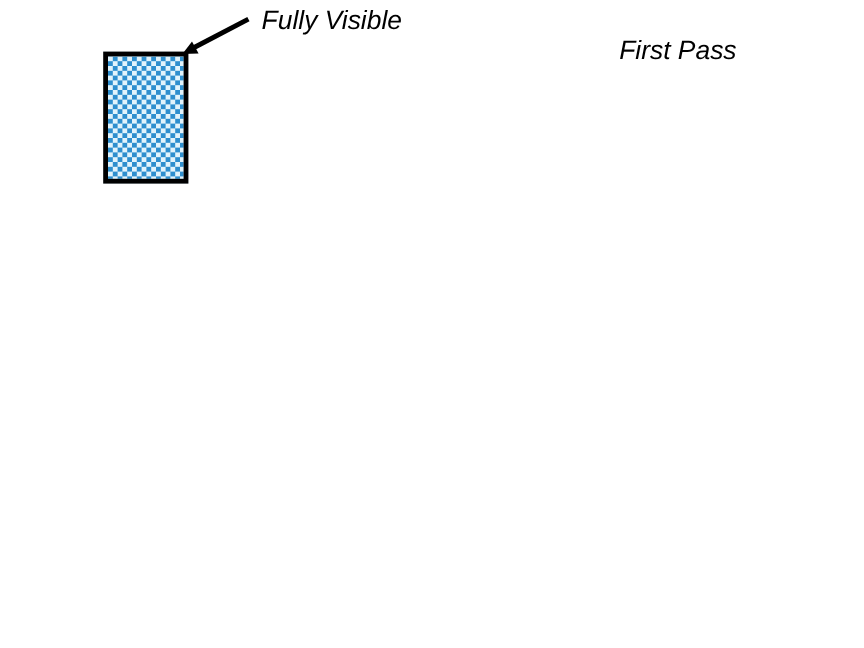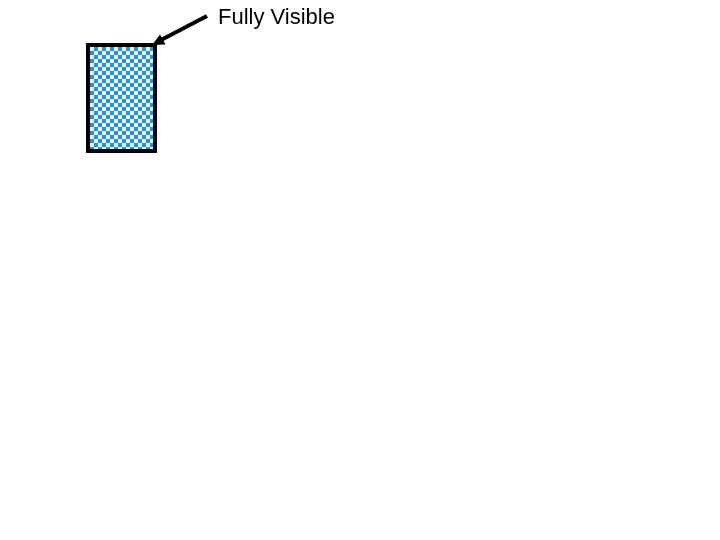--- a/index.html
+++ b/index.html
@@ -42,32 +42,34 @@
     pointer-events: none;
   }
   .arrow-svg line   { stroke: var(--outline); stroke-width: 4; }
   .arrow-svg polygon{ fill: var(--outline); }
   .label {
     position: absolute;
     color: var(--text);
     font-size: 22px;
     line-height: 22px;
     white-space: nowrap;
+    font-style: italic;
   }
   .callout-label { left: 218px; top: 6px; }
   .slide-title   { left: 516px; top: 31px; }
 </style>
 </head>
 <body>
 
 <div class="slide">
 
   <div class="checker-rect"></div>
 
   <svg class="arrow-svg" viewBox="0 0 720 540" xmlns="http://www.w3.org/2000/svg">
     <line x1="207" y1="16" x2="161" y2="40"></line>
     <polygon points="152,45 160,34.5 165.5,44.5"></polygon>
   </svg>
 
   <div class="label callout-label">Fully Visible</div>
 
+  <div class="label slide-title">First Pass</div>
 
 </div>
 
 </body></html>

